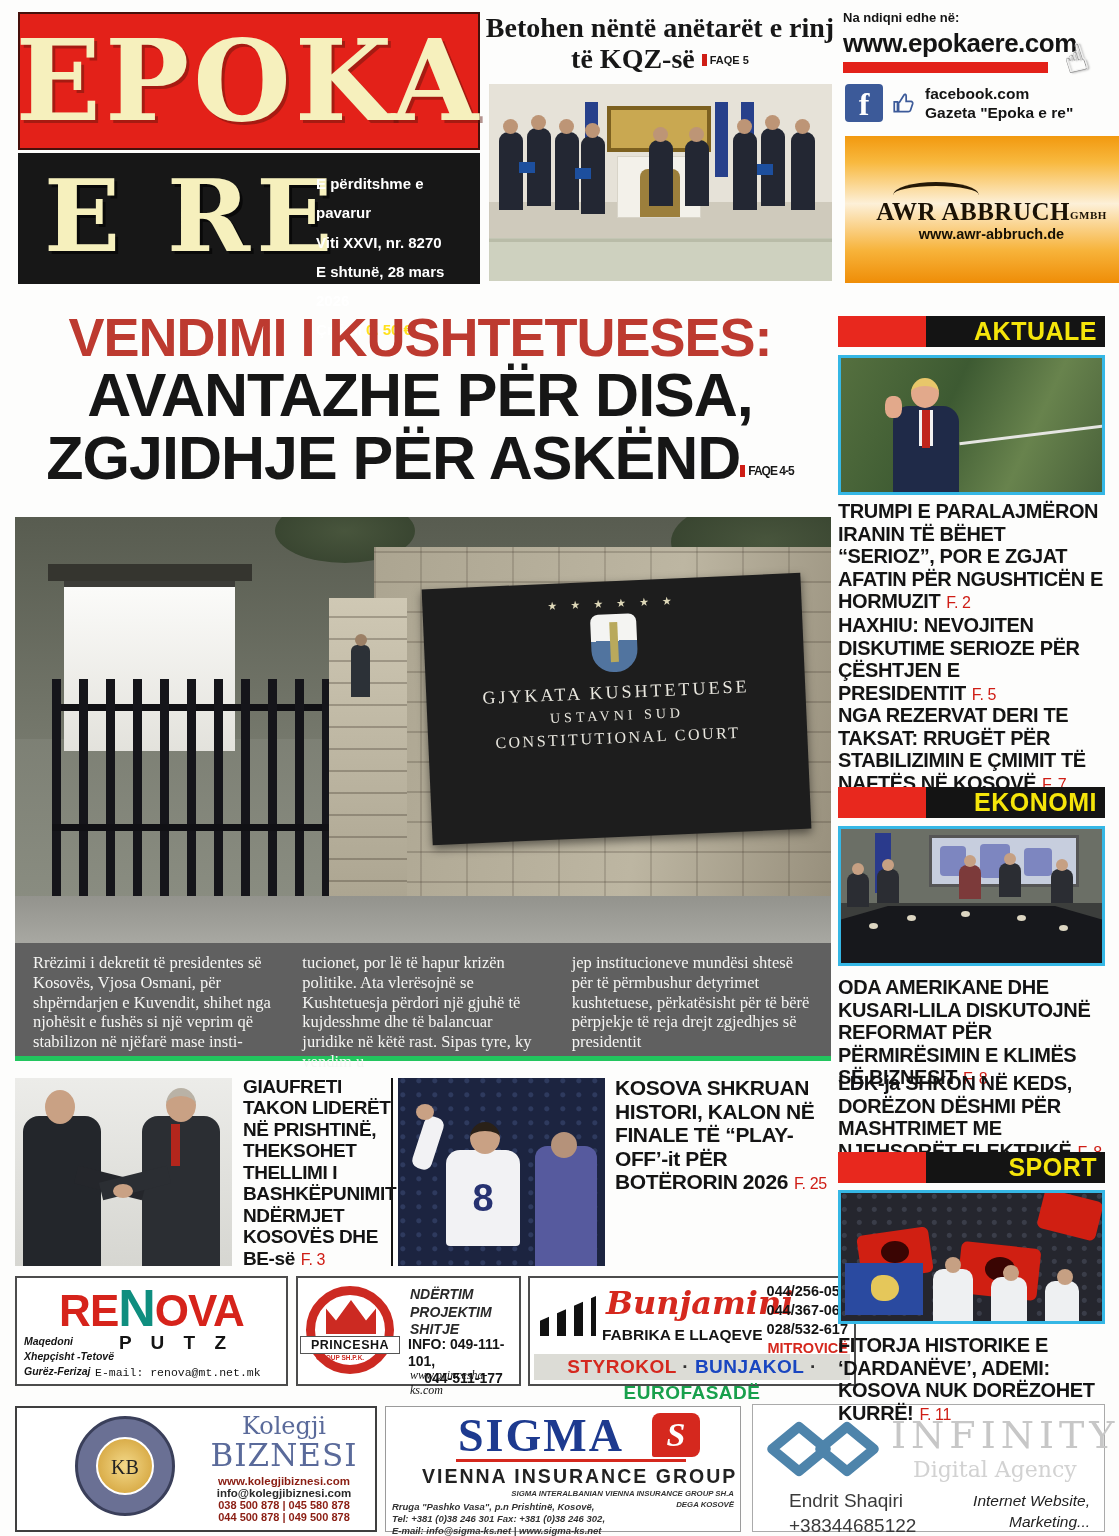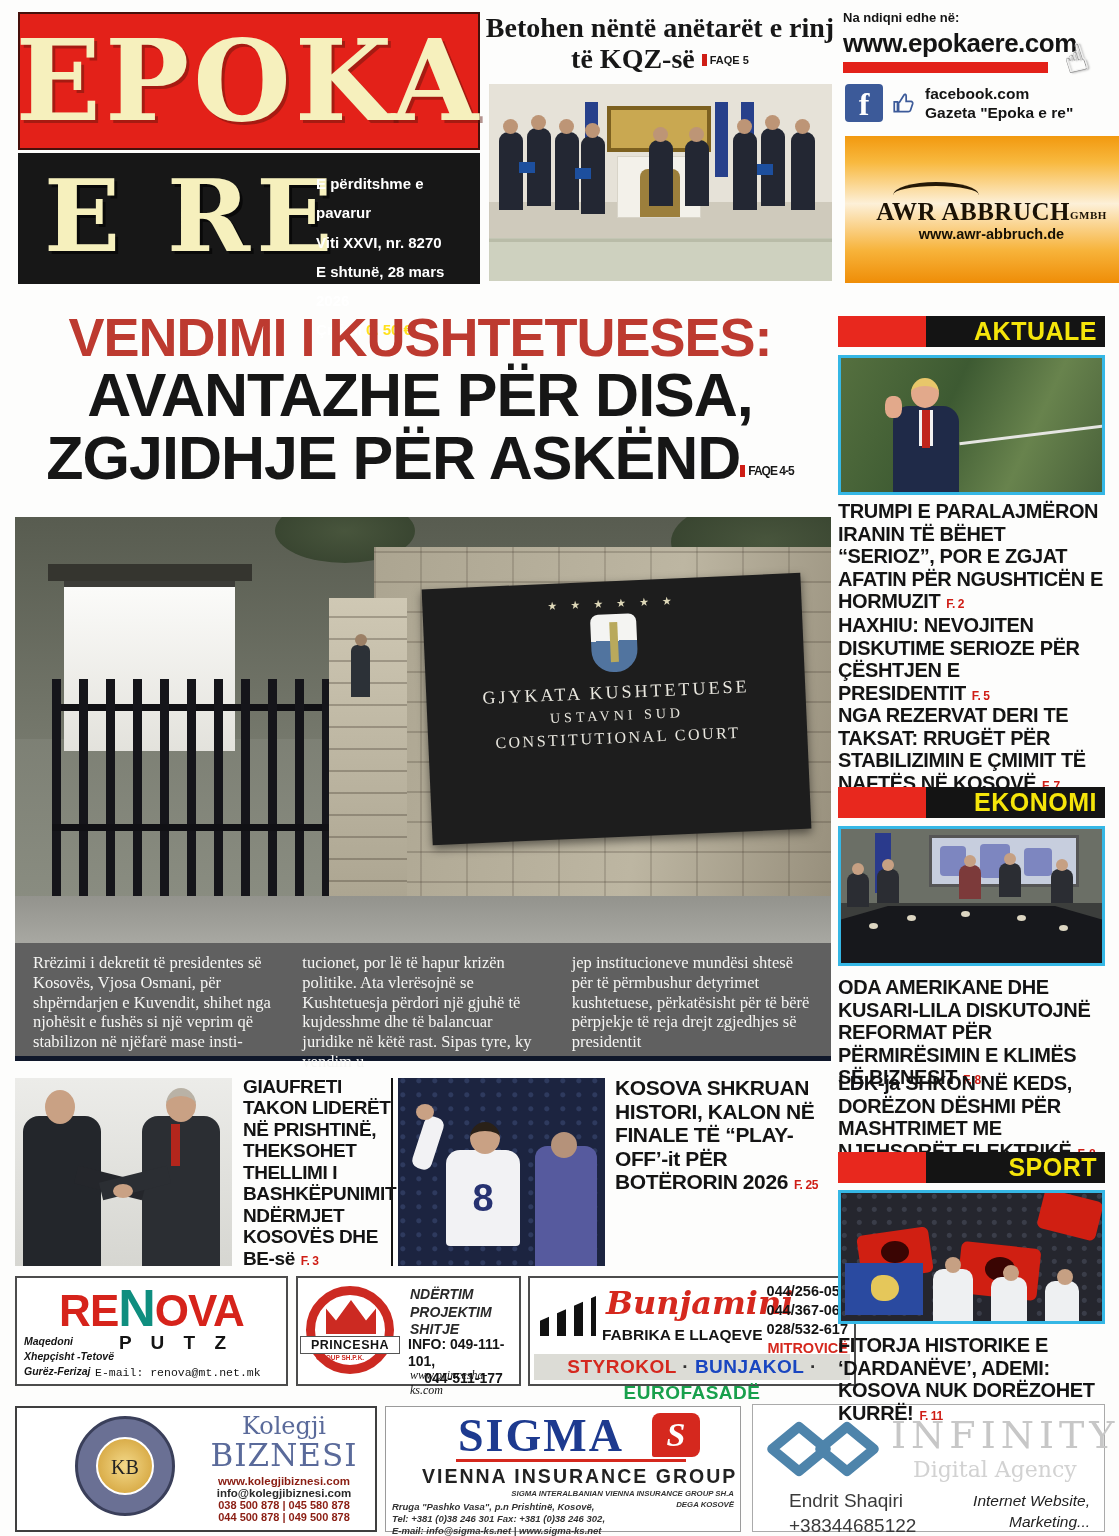--- a/index.html
+++ b/index.html
@@ -25,21 +25,21 @@
     font-size:15px; font-weight:bold; line-height:1.95; }
   #mast-info .price-val { color:#ffe11c; }
 
   
   #topstory-head { left:478px; top:12px; width:364px; text-align:center;
     font-family:"Liberation Serif", serif; font-weight:bold; font-size:28px; line-height:1.12; color:#171717; }
   .pflag { display:inline-block; font-family:"Liberation Sans",sans-serif; font-size:11px;
     font-weight:bold; color:#181818; white-space:nowrap; vertical-align:4px;text-align:right; }
   .pflag .bar { display:inline-block; width:5px; height:12px; background:#cf1d15;
     margin-right:3px; vertical-align:-2px; }
-  .pref { color:#cf1d15; font-size:12px; font-weight:bold; margin-left:6px; white-space:nowrap;text-align:center; }
+  .pref { color:#cf1d15; font-size:16px; font-weight:normal; margin-left:6px; white-space:nowrap;text-align:center; }
 
   
   .photo { overflow:hidden; position:absolute; }
   .cyanb { border:3px solid #35b7e5; }
 
   
   #ph-kqz { left:489px; top:84px; width:343px; height:197px; background:linear-gradient(#e6e2d8 60%, #cfcabc 60% 78%, #c3c6b4 78%); }
   .kqz-flag { position:absolute; top:18px; width:13px; height:75px; background:#27408b; }
   .kqz-frame { position:absolute; left:118px; top:22px; width:104px; height:46px;
     background:#c9a851; border:4px solid #7d6120; }
@@ -114,21 +114,21 @@
       linear-gradient(#cfc8b4,#a9a28e); }
   .mp-person { position:absolute; left:41.2%; top:30%; width:19px; height:52px;
     background:#2c3137; border-radius:6px 6px 0 0; }
   .mp-person::before { content:""; position:absolute; top:-11px; left:4px; width:12px; height:12px;
     border-radius:50%; background:#9c8066; }
   .mp-ground { position:absolute; left:0; bottom:0; width:100%; height:11%;
     background:linear-gradient(#93938d,#a8a8a2); }
 
   
   #caption { left:15px; top:943px; width:816px; height:118px; background:#606060;
-    border-bottom:5px solid #0f172a; display:flex; gap:28px; padding:10px 18px;
+    border-bottom:5px solid #22c55e; display:flex; gap:28px; padding:10px 18px;
     font-family:"Liberation Serif",serif; font-size:16.5px; line-height:1.2; color:#f5f5f3; }
   #caption .col { flex:1; }
 
   
   #ph-shake { left:15px; top:1078px; width:217px; height:188px; background:linear-gradient(#ecece9,#d6d6d1); }
   .shk-man { position:absolute; bottom:0; width:78px; height:150px; border-radius:16px 16px 0 0; }
   .shk-head { position:absolute; width:30px; height:34px; border-radius:50%; background:#c9a184; }
   .shk-arm { position:absolute; width:70px; height:18px; background:#24262b; }
   .shk-hand { position:absolute; width:20px; height:14px; border-radius:50%; background:#c9a184; }
   #art1head { left:243px; top:1076px; width:150px; font-size:19px; line-height:1.13; }

